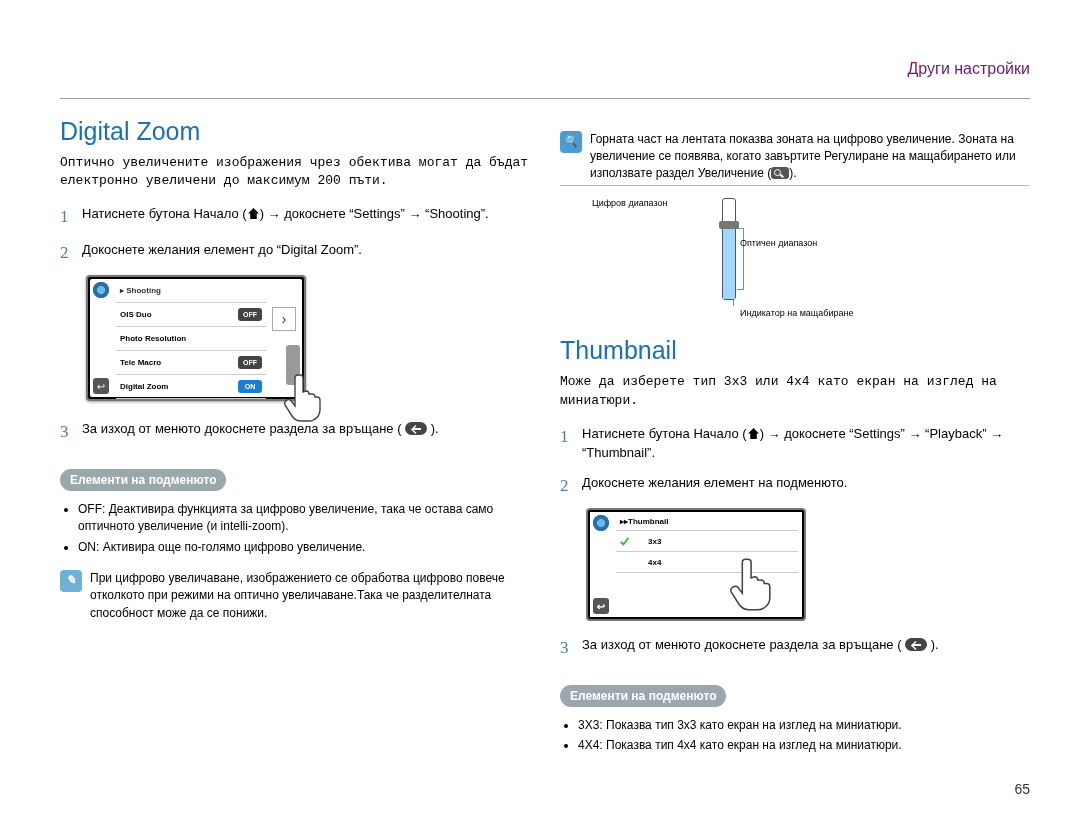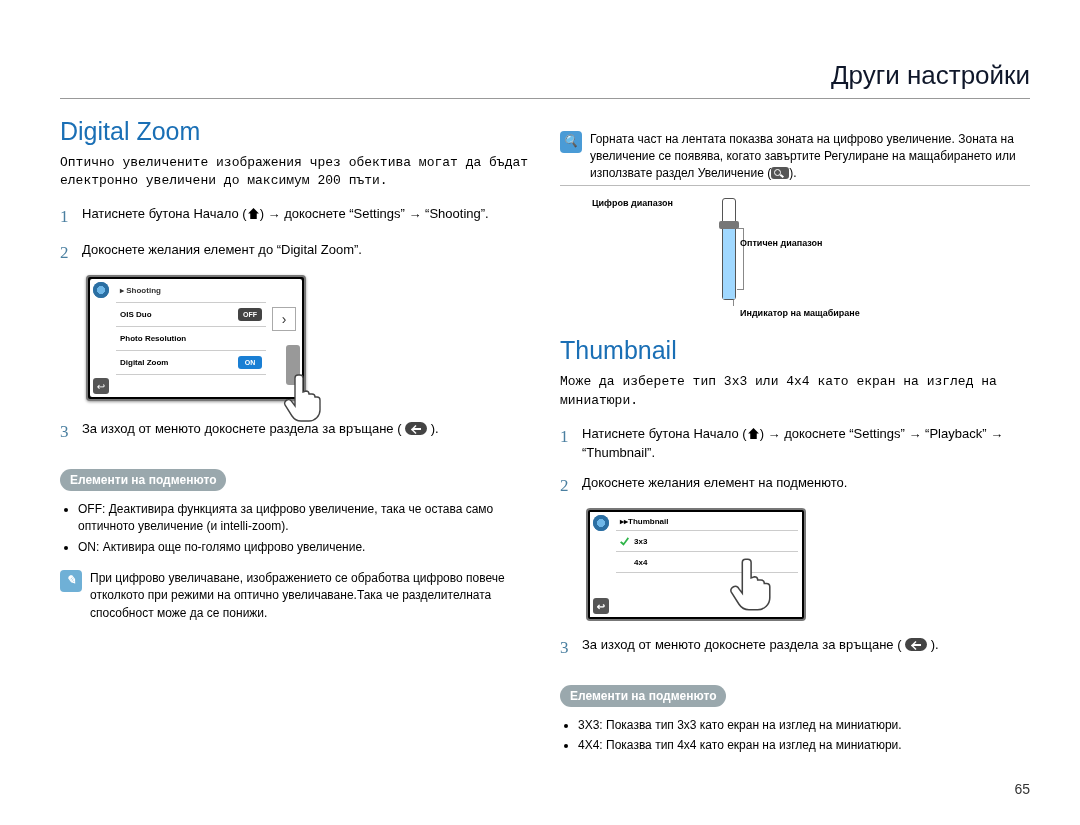--- a/index.html
+++ b/index.html
@@ -1,18 +1,18 @@
 <!DOCTYPE html>
 <html><head>
 <meta charset="utf-8">
 <style>
   html,body{margin:0;padding:0;background:#fff;font-family:Arial,Helvetica,sans-serif;color:#000;}
   .page{width:1080px;height:825px;position:relative;box-sizing:border-box;padding:40px 50px 30px 60px;}
   .header{position:relative;height:50px;}
-  .header-title{position:absolute;right:0;top:20px;font-size:26px;color:#0f172a;text-align:center;}
+  .header-title{position:absolute;right:0;top:20px;font-size:16px;color:#701a75;text-align:center;}
   .hr{border:none;border-top:1px solid #999;margin:8px 0 18px 0;}
   .cols{display:flex;gap:30px;}
   .col{flex:1;min-width:0;}
   h2.sect{color:#1a6fb5;font-weight:400;font-size:25px;margin:0 0 8px 0;}
   .intro{font-size:13px;line-height:1.4;margin:0 0 14px 0;font-family:Liberation Mono, monospace;}
   ol.steps{list-style:none;margin:0;padding:0;}
   ol.steps>li{display:flex;gap:8px;font-size:13px;line-height:1.5;margin-bottom:10px;}
   .stepnum{color:#4a7fa0;font-size:17px;min-width:14px;font-family:"Times New Roman",serif;}
   .home-icon{display:inline-block;width:13px;height:12px;vertical-align:-1px;}
   .home-icon svg{display:block;}
@@ -47,38 +47,38 @@
   ul.sub{margin:4px 0 0 18px;padding:0;font-size:12px;line-height:1.45;}
   ul.sub li{margin-bottom:3px;}
 
   .note-row{display:flex;gap:8px;margin-top:14px;font-size:12px;line-height:1.45;}
   .note-ico{width:22px;height:22px;background:#6fb0d6;border-radius:4px;display:flex;align-items:center;justify-content:center;color:#fff;font-style:italic;font-weight:700;flex-shrink:0;}
   .note-ico.blue{background:#4a9bd6;}
 
   
   .zoom-note{border-bottom:1px solid #bbb;padding-bottom:4px;}
   .zoom-note .body{font-size:12px;line-height:1.4;flex:1;}
-  .diag{margin:12px 0 8px 32px;font-size:9px;font-weight:700;position:relative;height:130px;}
+  .diag{margin:12px 0 8px 32px;font-size:9px;font-weight:400;position:relative;height:130px;}
   .d-lbl1{position:absolute;left:0;top:0;}
   .d-bar{position:absolute;left:130px;top:0;width:12px;height:100px;background:linear-gradient(#fff,#fff);border:1px solid #555;border-radius:3px;}
   .d-fill{position:absolute;left:0;right:0;top:25px;bottom:0;background:#a0d8ff;border-top:2px solid #1a7fd4;}
   .d-slider{position:absolute;left:-4px;top:22px;width:20px;height:8px;background:#777;border-radius:2px;}
   .d-opt{position:absolute;left:148px;top:40px;}
   .d-ind-line{position:absolute;left:141px;top:102px;width:1px;height:6px;background:#888;}
   .d-ind{position:absolute;left:148px;top:110px;}
   .d-brack{position:absolute;left:145px;top:30px;width:6px;height:60px;border-right:1px solid #888;border-top:1px solid #888;border-bottom:1px solid #888;}
 
   
   .ss2{width:220px;margin:10px 0 6px 26px;position:relative;}
   .ss2-frame{background:#000;border:2px solid #777;border-radius:4px;height:105px;padding:2px;}
   .ss2-body{background:#fff;height:100%;position:relative;font-size:8px;font-weight:700;}
   .ss2-side{position:absolute;left:0;top:0;width:22px;height:100%;display:flex;flex-direction:column;justify-content:space-between;align-items:center;padding:3px 0;box-sizing:border-box;}
   .ss2-list{position:absolute;left:26px;right:4px;top:0;}
   .ss2-bc{height:18px;border-bottom:1px solid #ccc;display:flex;align-items:center;padding:0 4px;}
-  .ss2-row{height:20px;border-bottom:1px solid #ccc;display:flex;align-items:center;padding:0 4px;gap:5px;}
+  .ss2-row{height:20px;border-bottom:1px solid #ccc;display:flex;align-items:center;padding:0 4px;gap:19px;}
   .chk{width:9px;height:9px;background:#2fb54a;clip-path:polygon(15% 50%,0 65%,40% 100%,100% 20%,85% 5%,40% 70%);}
   .hand2{position:absolute;right:30px;top:45px;width:44px;height:50px;}
 
   .pgnum{position:absolute;right:50px;bottom:28px;font-size:14px;color:#333;}
 </style>
 </head>
 <body>
 
 <div class="page">
   <div class="header">
@@ -123,20 +123,24 @@
                   <span>Shooting</span>
                 </div>
               <div class="ss1-row">
                   <span>OIS Duo</span>
                   <span class="toggle">OFF</span>
                 </div>
               <div class="ss1-row">
                   <span>Photo Resolution</span>
                 </div>
               <div class="ss1-row">
+                  <span>Tele Macro</span>
+                  <span class="toggle">OFF</span>
+                </div>
+              <div class="ss1-row">
                   <span>Digital Zoom</span>
                   <span class="toggle on">ON</span>
                 </div>
             </div>
             <div class="ss1-right">
               <div class="ss1-arrow">›</div>
               <div class="ss1-curs"></div>
             </div>
           </div>
         </div>

